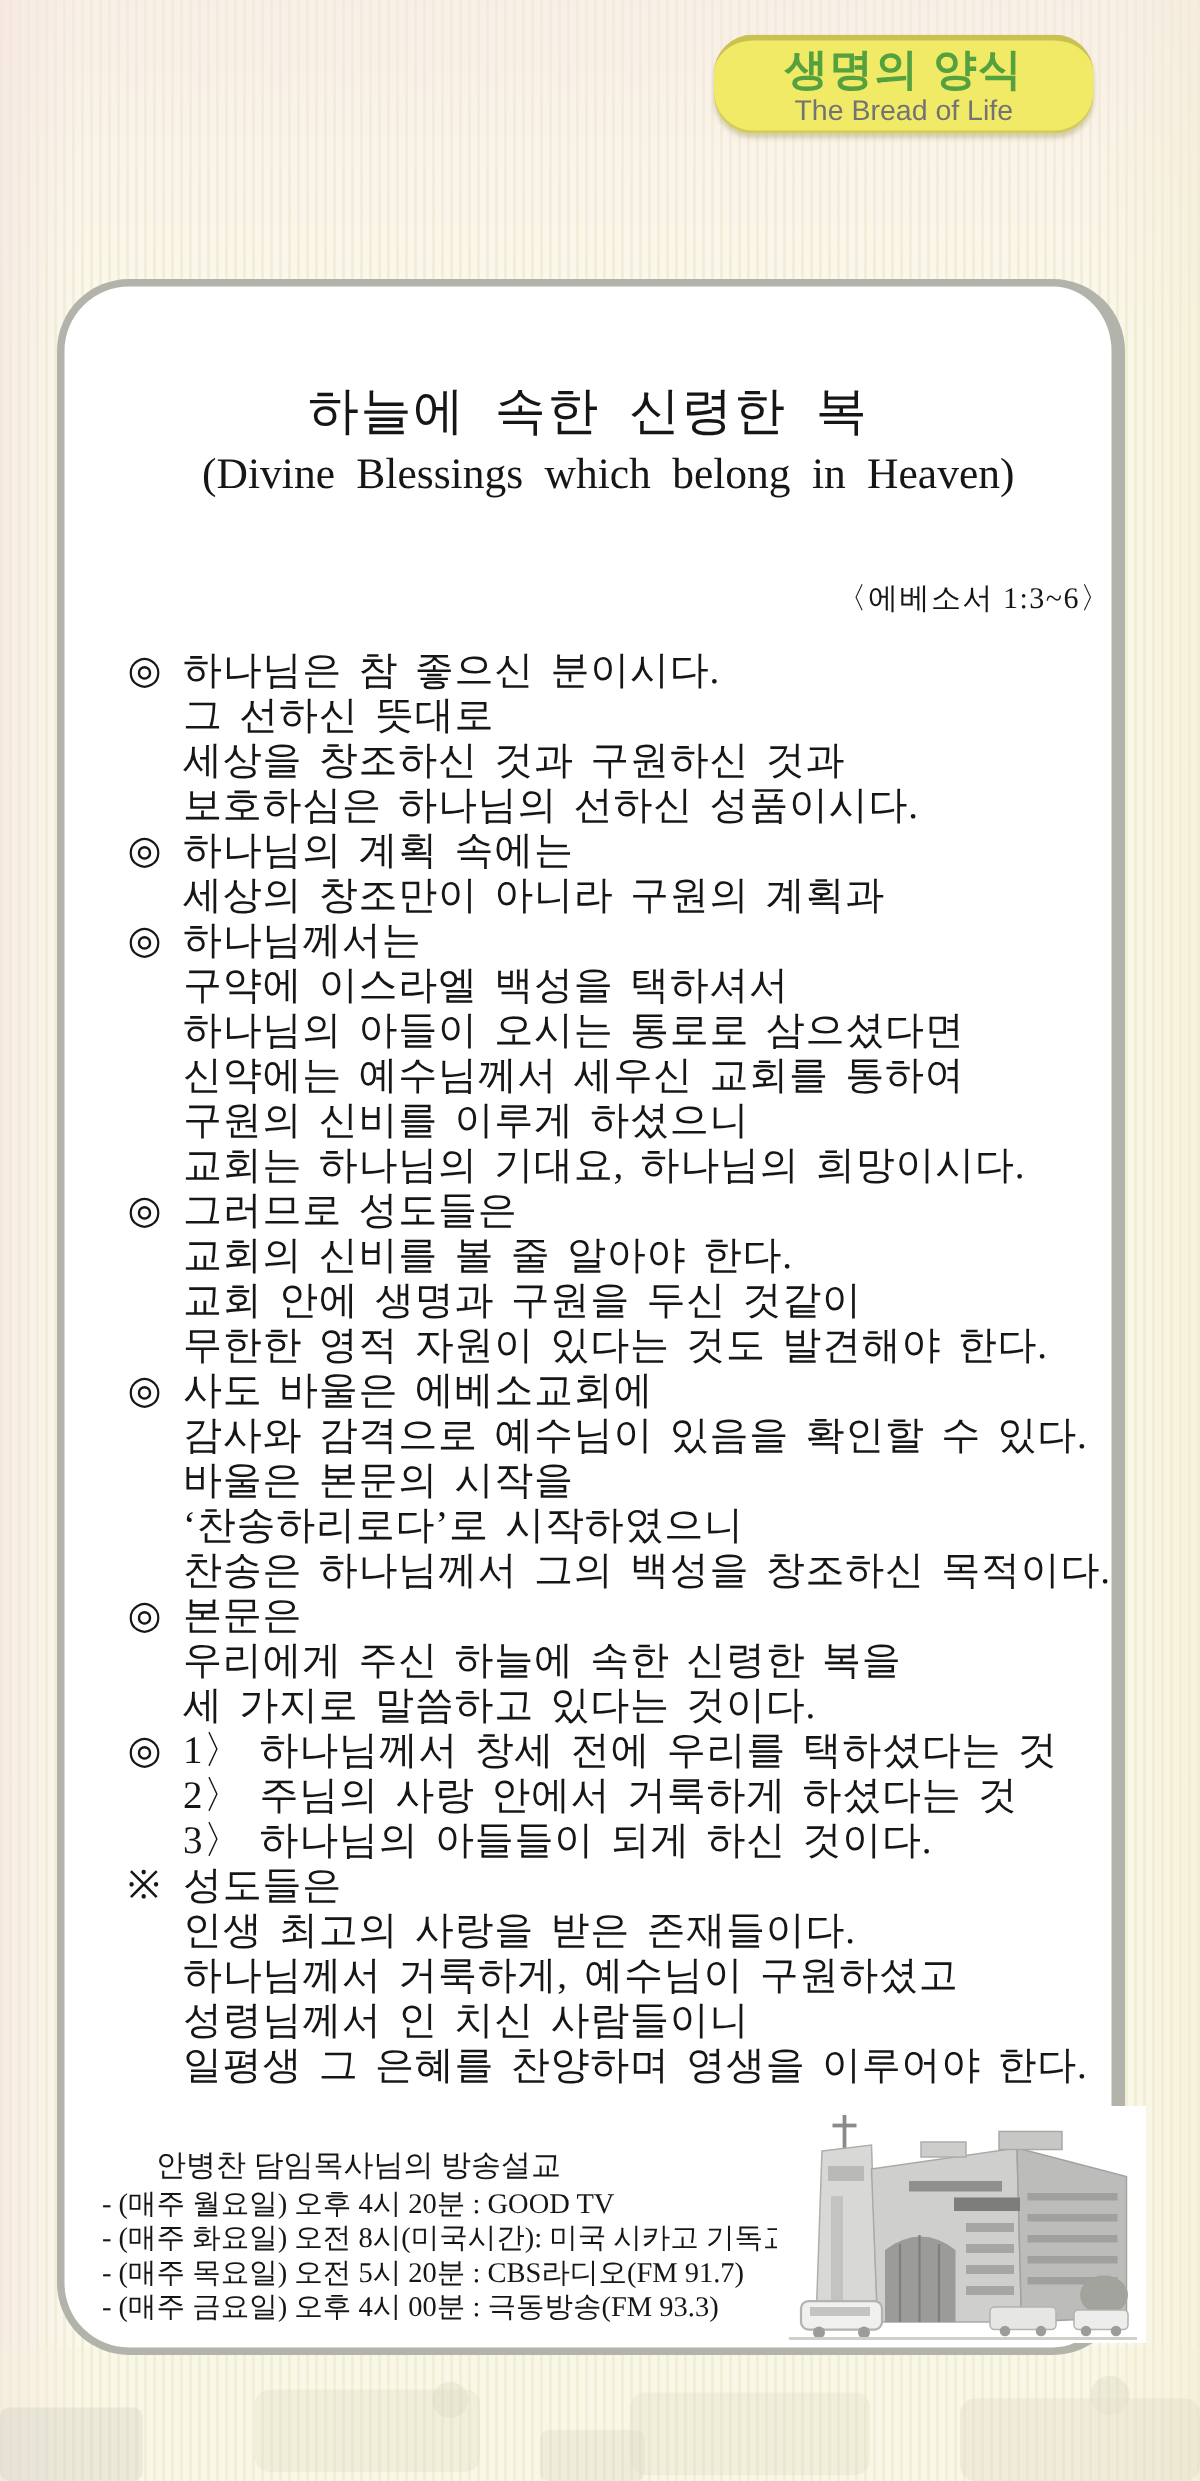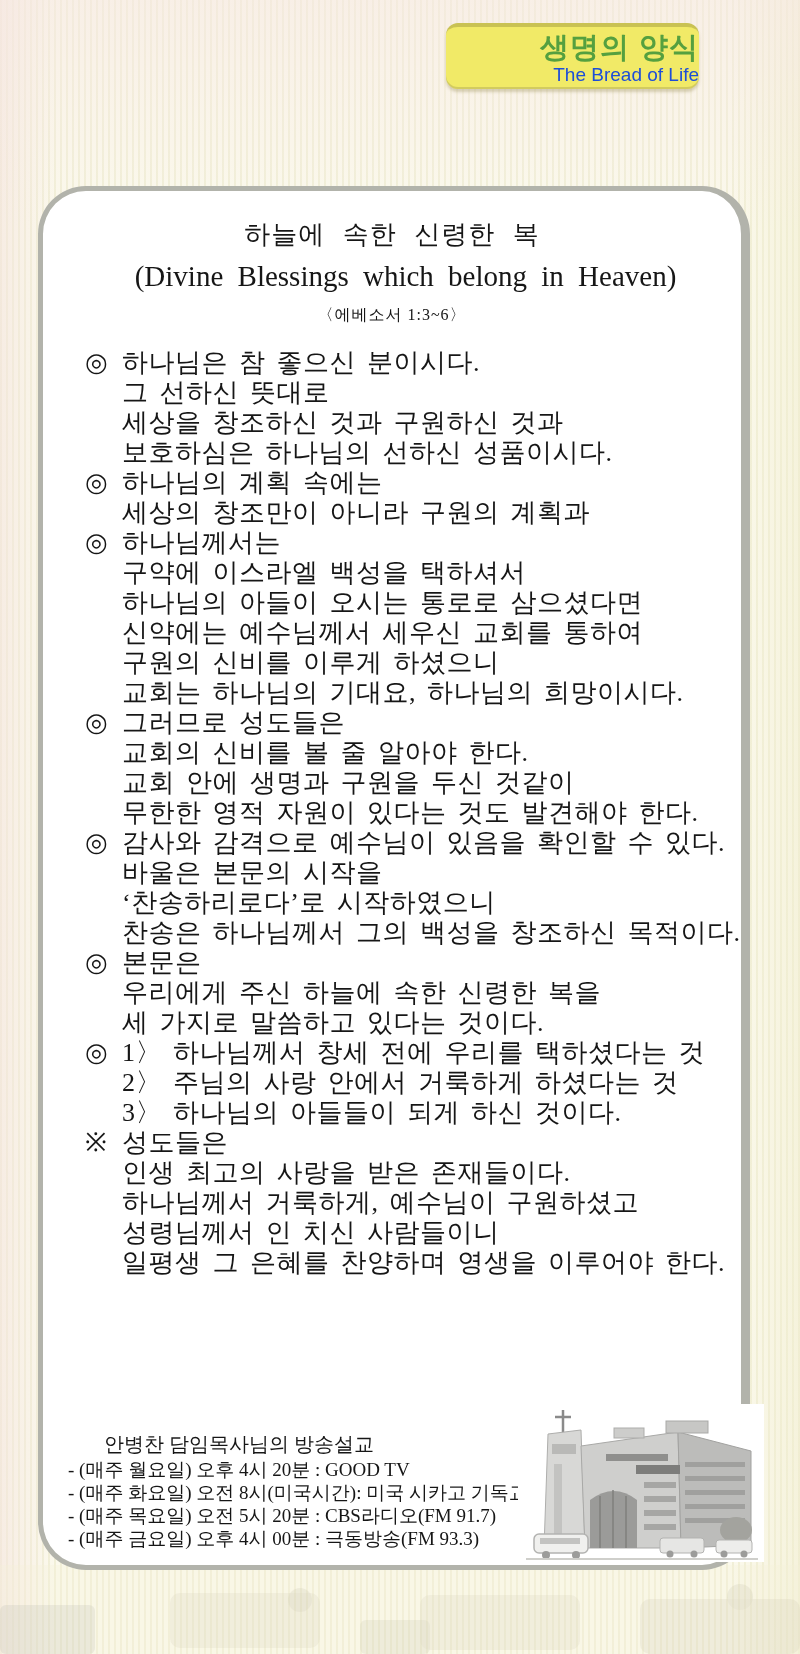--- a/index.html
+++ b/index.html
@@ -16,52 +16,52 @@
   }
   .tint{
     position:absolute;inset:0;z-index:0;pointer-events:none;
     background:
       linear-gradient(180deg, rgba(246,231,226,0.55), rgba(246,231,226,0) 230px),
       linear-gradient(90deg, rgba(244,228,222,0.6), rgba(244,228,222,0) 55px),
       linear-gradient(270deg, rgba(240,236,205,0.5), rgba(240,236,205,0) 70px);
   }
   
   .badge{
-    position:absolute;left:446px;top:23px;width:253px;height:66px;z-index:3;
-    background:#f1ea67;border-radius:12px;
+    position:absolute;left:476px;top:23px;width:253px;height:66px;z-index:3;
+    background:#f1ea67;border-radius:26px;
     border-top:4px solid #c9c253;
     box-shadow:0 3px 3px rgba(170,160,110,0.45), inset 0 -2px 0 rgba(190,182,90,0.6);
-    text-align:right;box-sizing:border-box;padding-top:4px;
+    text-align:center;box-sizing:border-box;padding-top:4px;
   }
   .badge-title{
     font-family:"Liberation Sans","DejaVu Sans",sans-serif;
     font-weight:bold;font-size:29px;line-height:33px;color:#55a03f;
     letter-spacing:1px;
   }
   .badge-sub{
     font-family:"Liberation Sans","DejaVu Sans",sans-serif;
-    font-size:19px;line-height:22px;color:#1d4ed8;
+    font-size:19px;line-height:22px;color:#737373;
   }
   
   .card{
     position:absolute;left:38px;top:186px;width:712px;height:1384px;z-index:2;
     background:#ffffff;
     border:5px solid #b2b3ab;border-right-width:9px;
     border-radius:48px;box-sizing:border-box;
     padding-top:24px;
   }
   .title{
-    text-align:center;font-size:26px;line-height:40px;
-    letter-spacing:1px;word-spacing:10px;font-weight:500;
+    text-align:center;font-size:34px;line-height:40px;
+    letter-spacing:1px;word-spacing:10px;font-weight:500;margin-top:40px;
   }
   .subtitle{
     text-align:center;font-size:29px;line-height:42px;word-spacing:7px;padding-left:27px;
   }
   .scripture{
-    text-align:center;font-size:16px;line-height:36px;letter-spacing:1px;
+    text-align:right;font-size:20px;line-height:36px;letter-spacing:1px;margin-top:44px;
   }
   .body-text{
     margin:15px 0 0 42px;font-size:26px;line-height:30px;
     letter-spacing:0.5px;word-spacing:4px;
   }
   .section{position:relative;padding-left:37px;}
   .marker{position:absolute;left:0;top:0;}
   
   .broadcast{
     position:absolute;left:68px;top:1432px;z-index:3;
@@ -120,20 +120,21 @@
     <div class="section">
       <span class="marker">◎</span>
       <div>그러므로 성도들은</div>
       <div>교회의 신비를 볼 줄 알아야 한다.</div>
       <div>교회 안에 생명과 구원을 두신 것같이</div>
       <div>무한한 영적 자원이 있다는 것도 발견해야 한다.</div>
     </div>
 
     <div class="section">
       <span class="marker">◎</span>
+      <div>사도 바울은 에베소교회에</div>
       <div>감사와 감격으로 예수님이 있음을 확인할 수 있다.</div>
       <div>바울은 본문의 시작을</div>
       <div>‘찬송하리로다’로 시작하였으니</div>
       <div>찬송은 하나님께서 그의 백성을 창조하신 목적이다.</div>
     </div>
 
     <div class="section">
       <span class="marker">◎</span>
       <div>본문은</div>
       <div>우리에게 주신 하늘에 속한 신령한 복을</div>

